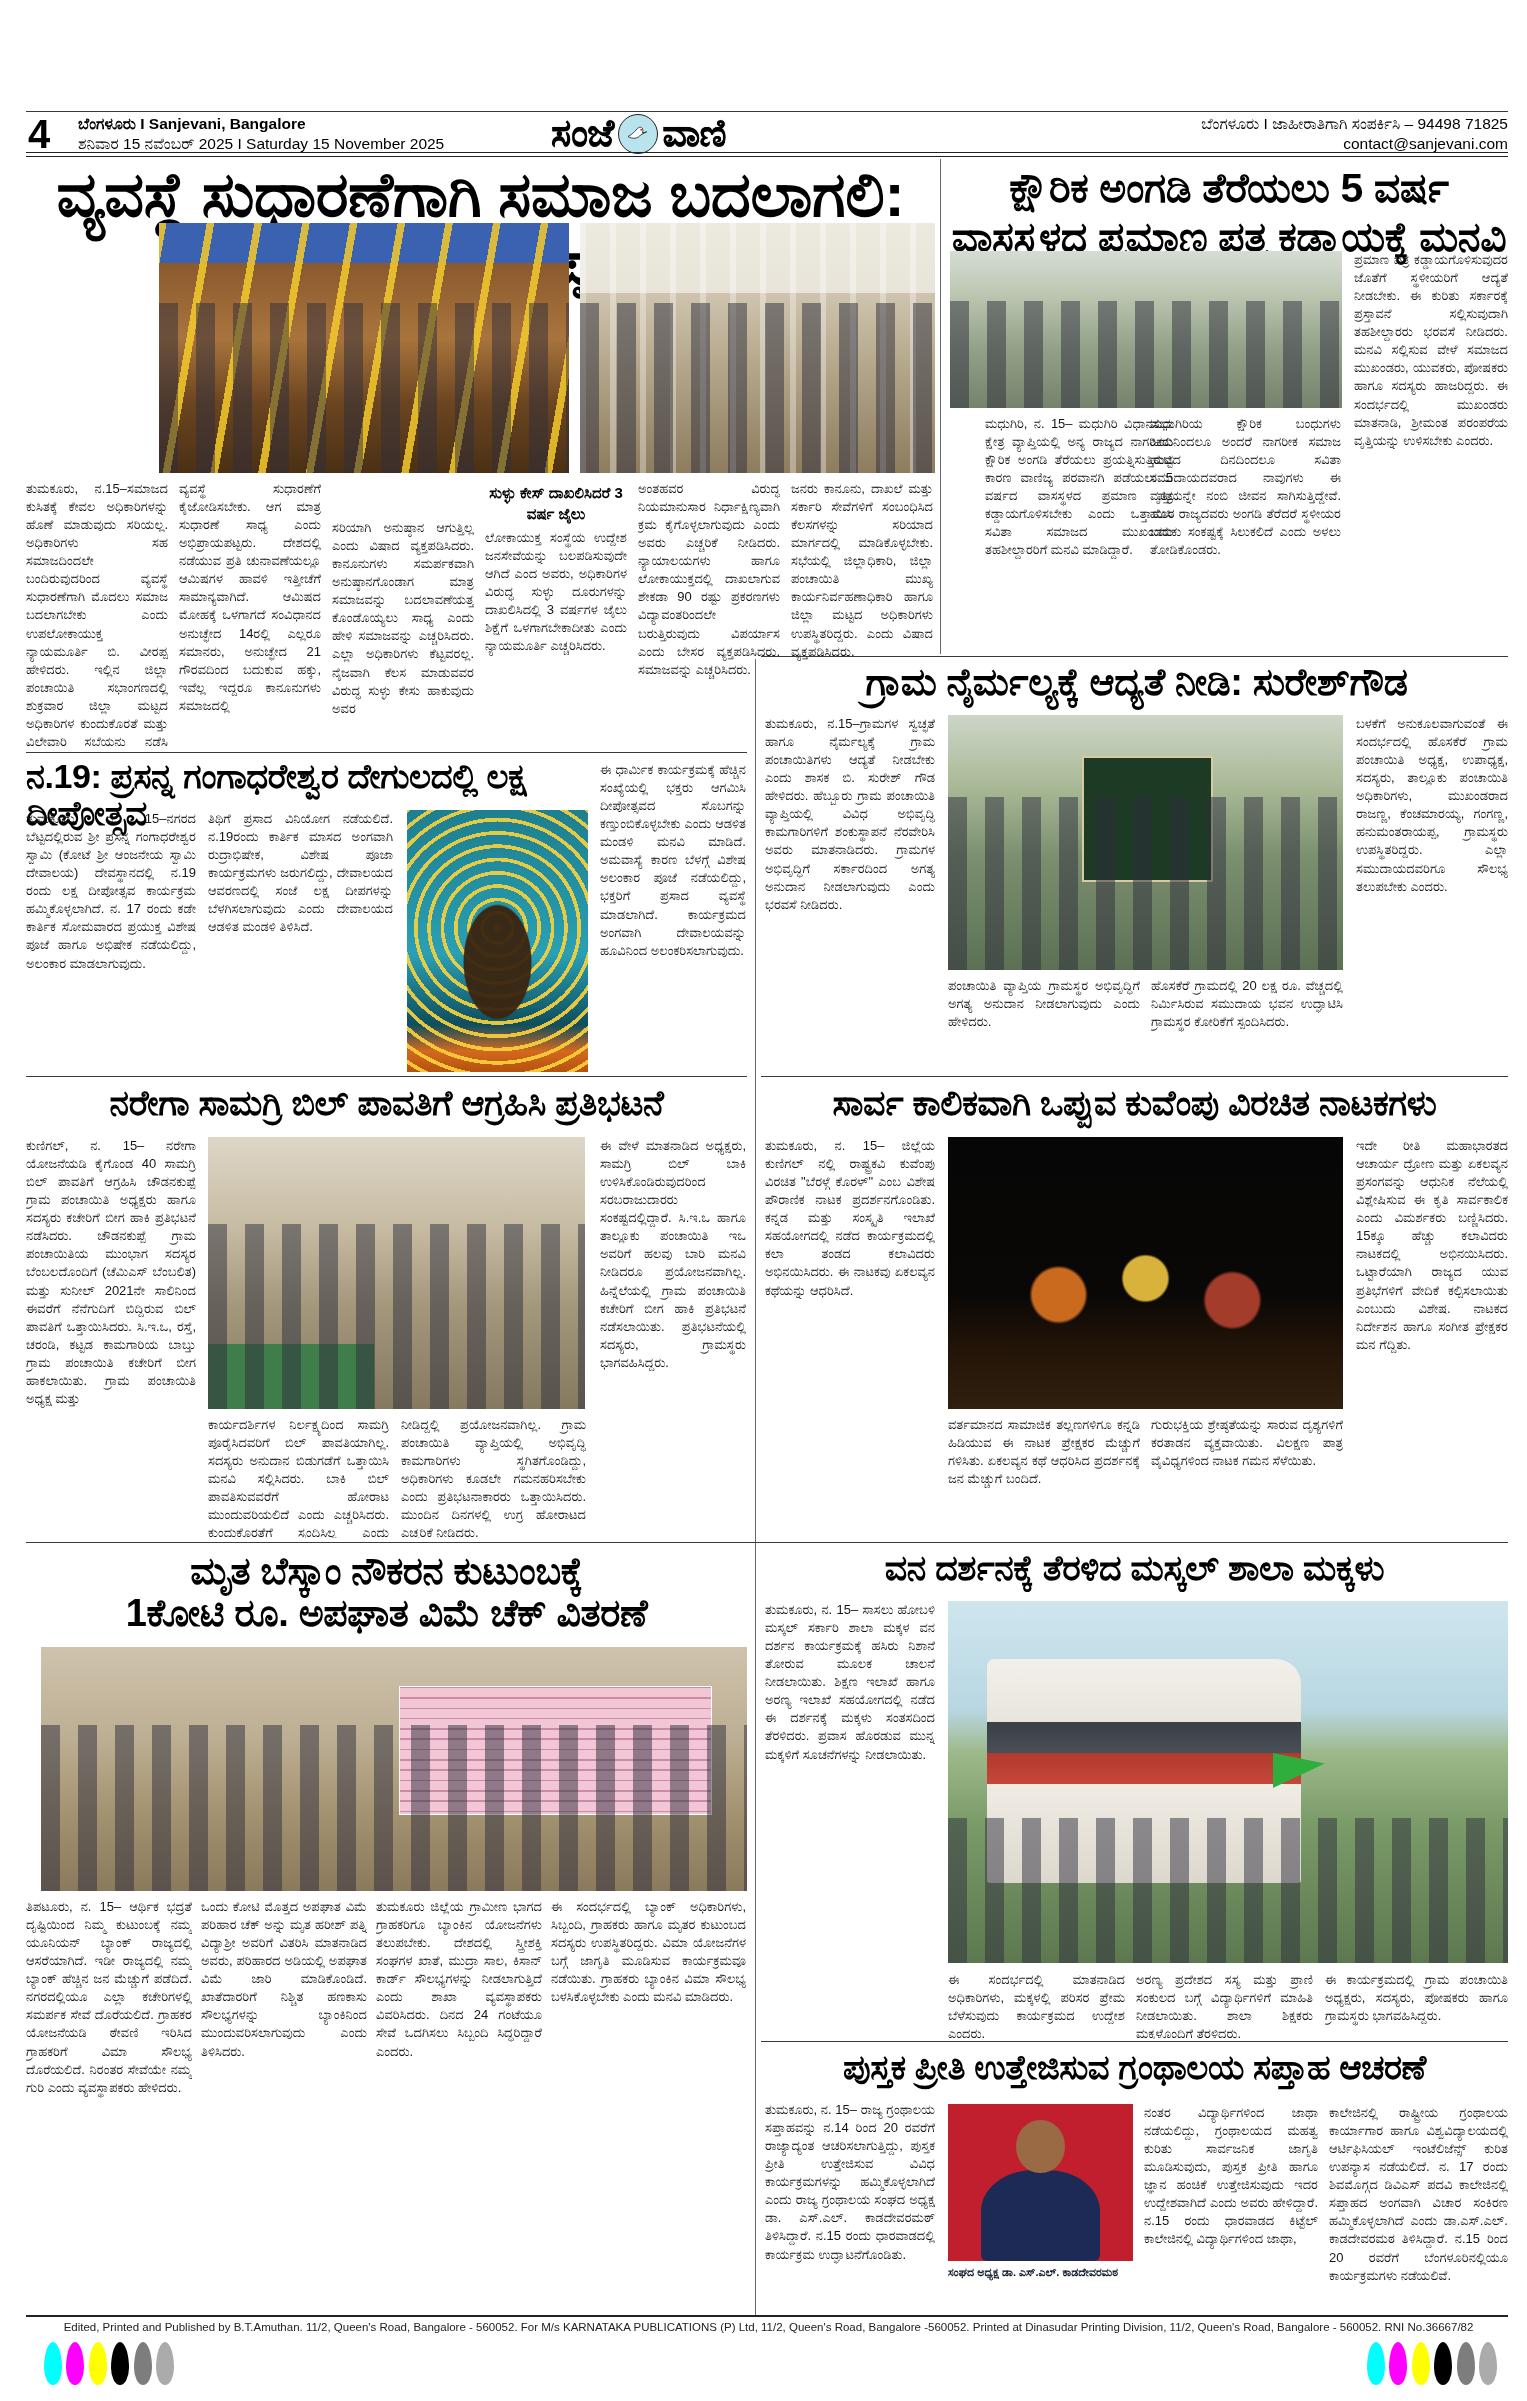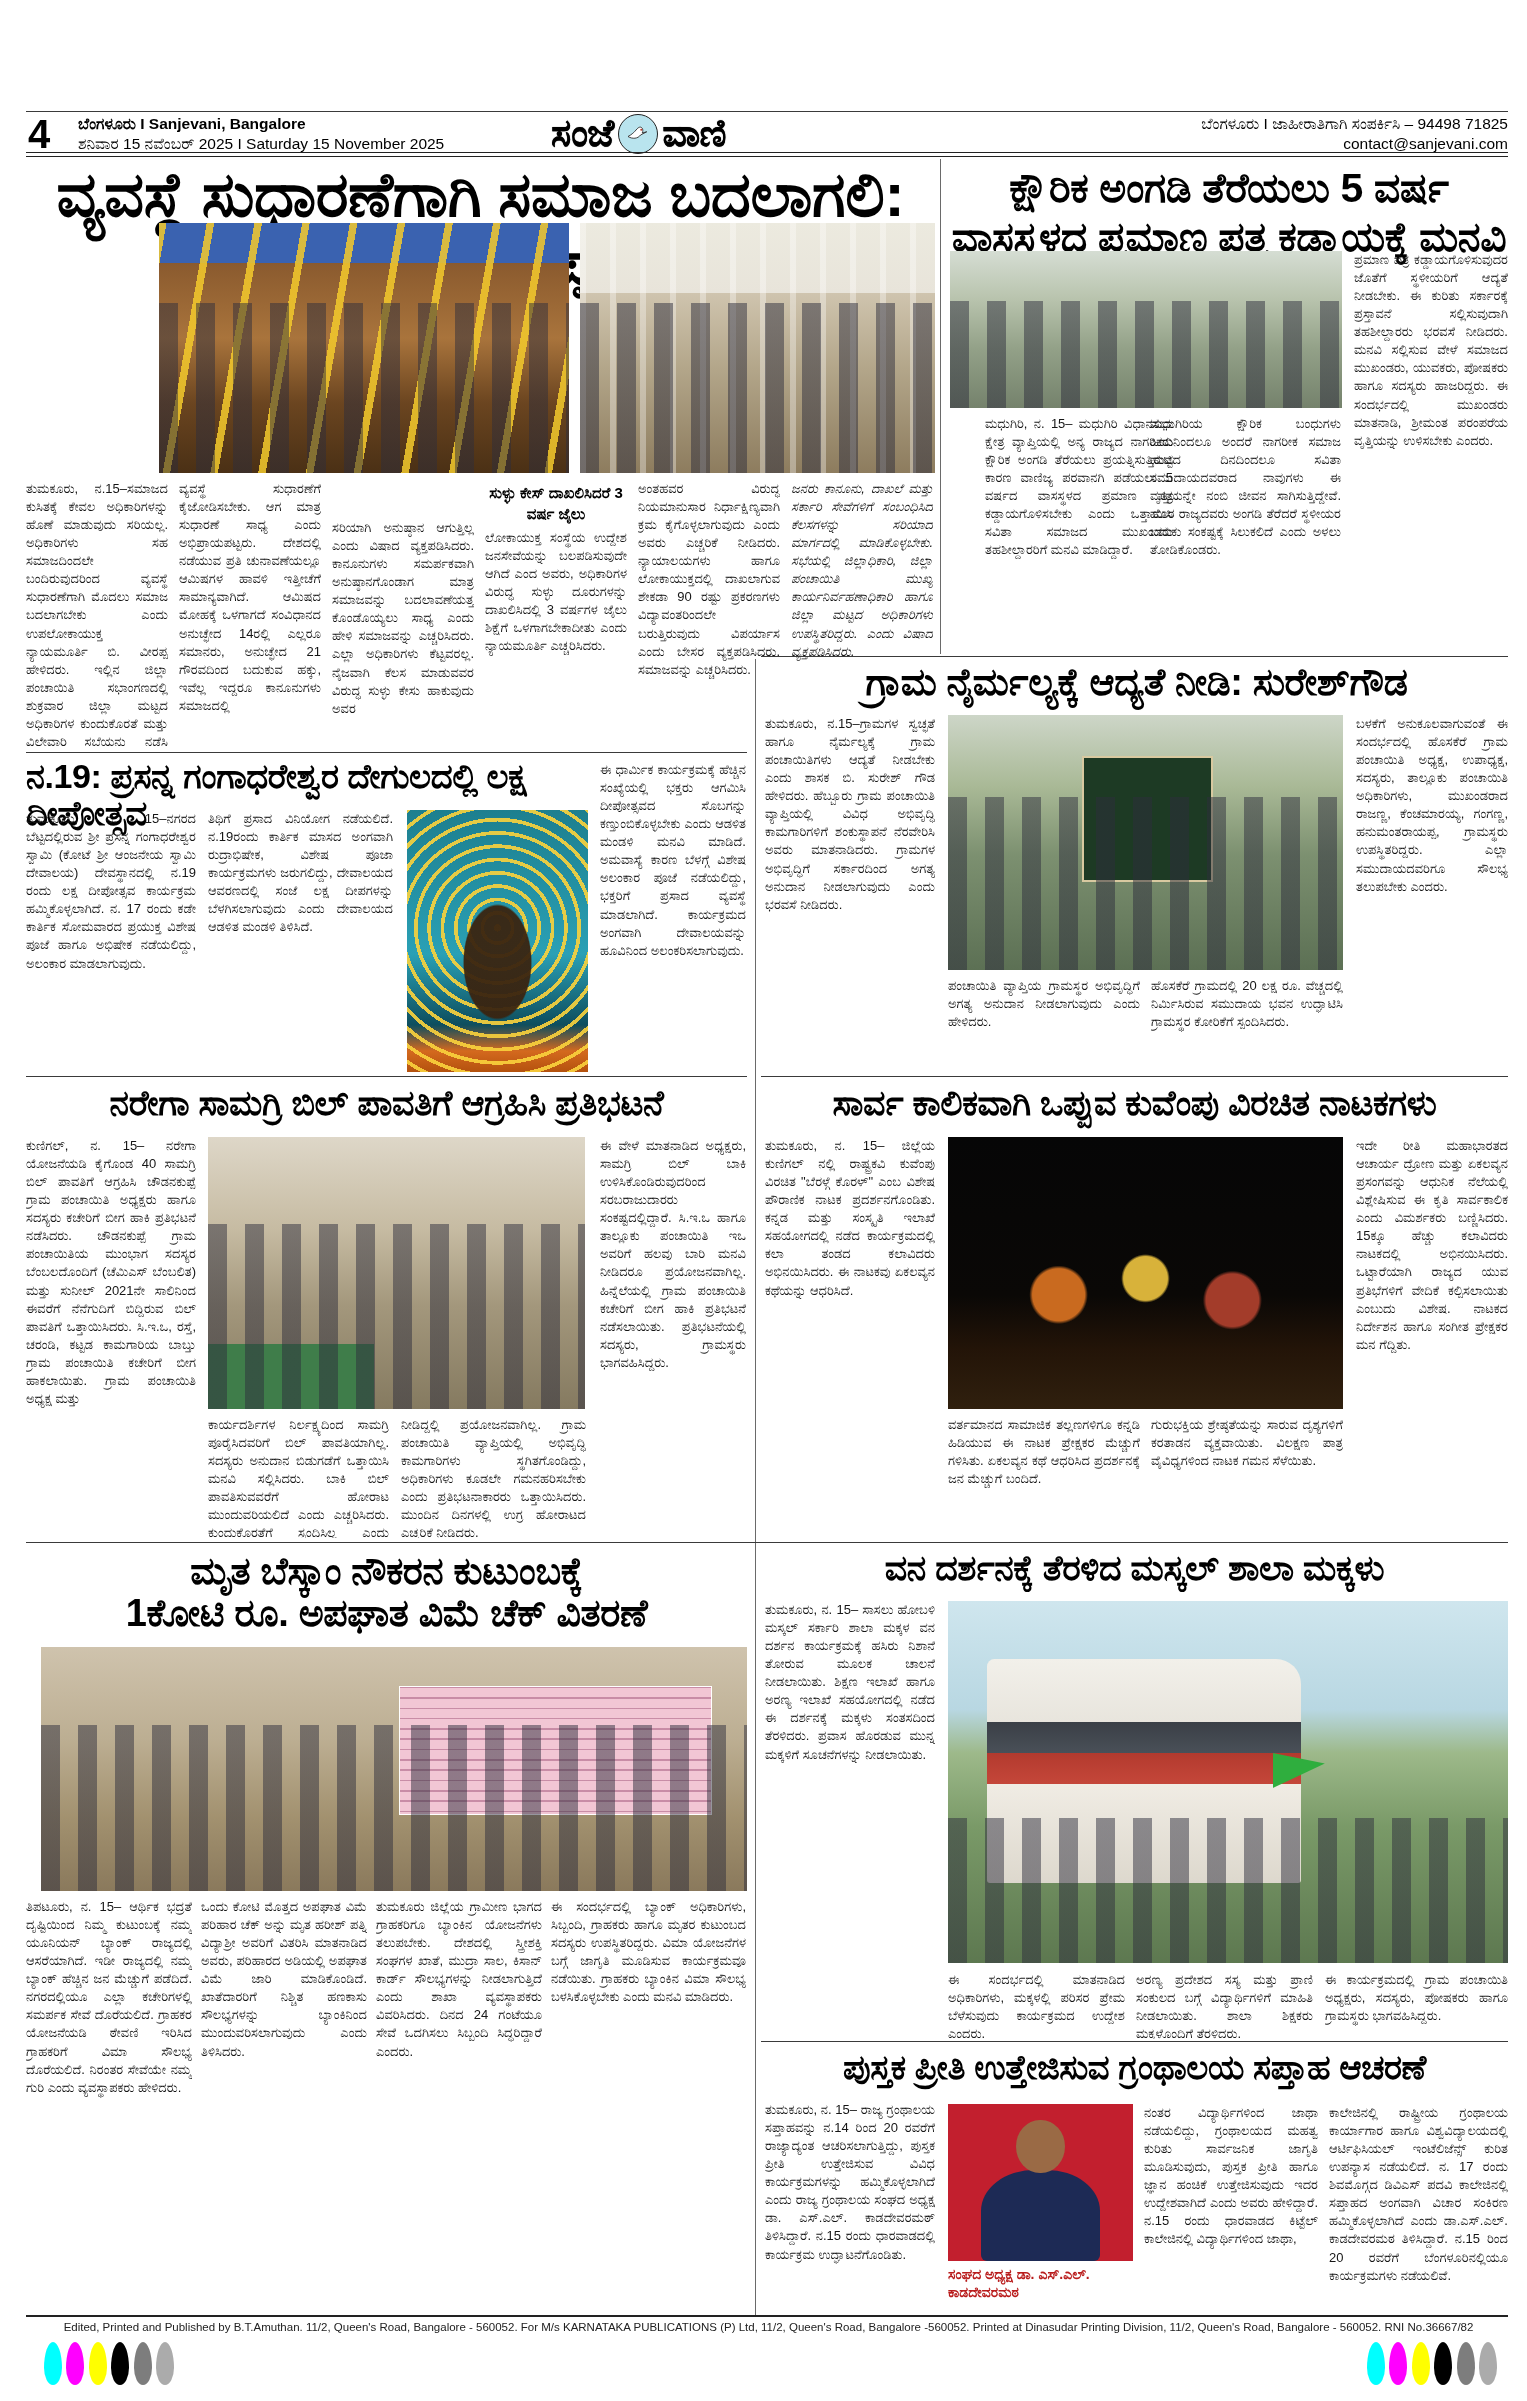--- a/index.html
+++ b/index.html
@@ -3,21 +3,21 @@
 <meta charset="utf-8">
 <style>
   html,body{margin:0;padding:0;background:#ffffff;}
   body{width:1528px;height:2401px;position:relative;font-family:"Liberation Sans",sans-serif;color:#111;}
   .hrule{position:absolute;height:0.7px;background:#3a3a3a;}
   .hrule2{position:absolute;height:3px;border-top:1.1px solid #222;border-bottom:1.1px solid #222;}
   .vrule{position:absolute;width:0.7px;background:#6a6a6a;}
   .hl{position:absolute;font-weight:800;color:#000;text-align:center;line-height:1.1;letter-spacing:-0.4px;}
   .col{position:absolute;font-size:13px;line-height:1.39;text-align:justify;color:#151515;overflow:hidden;}
   .subhl{font-weight:800;text-align:center;font-size:15px;margin:3px 0 4.4px 0;color:#000;}
-  .caption{position:absolute;font-size:14px;font-weight:700;line-height:1.3;color:#b91c1c;overflow:hidden;}
+  .caption{position:absolute;font-size:11px;font-weight:700;line-height:1.3;color:#0f172a;overflow:hidden;}
   .ph{position:absolute;overflow:hidden;background:#cfcfcf;}
   .figs{position:absolute;left:0;right:0;bottom:0;height:68%;
         background:repeating-linear-gradient(90deg, rgba(45,45,60,.50) 0 19px, rgba(0,0,0,0) 19px 37px);}
   
   .ph-dais{background-image:
      repeating-linear-gradient(100deg, rgba(244,202,44,.85) 0 7.4px, rgba(244,202,44,0) 7.4px 47px),
      linear-gradient(180deg,#3a62b0 0%,#3a62b0 16%,#8a5a2e 16%,#a9743c 46%,#6b4520 72%,#4a3015 100%);}
   .ph-hall{background-image:
      repeating-linear-gradient(90deg, rgba(255,255,255,.35) 0 6px, rgba(0,0,0,0) 6px 30px),
      linear-gradient(180deg,#eceadf 0%,#e8e4da 28%,#cfc4ae 28%,#b3a68a 58%,#8d7c5e 100%);}
@@ -97,21 +97,21 @@
   </div>
 
 <div class="col" style="left:26px;top:480px;width:142px;height:266px;">ತುಮಕೂರು, ನ.15–ಸಮಾಜದ ಕುಸಿತಕ್ಕೆ ಕೇವಲ ಅಧಿಕಾರಿಗಳನ್ನು ಹೊಣೆ ಮಾಡುವುದು ಸರಿಯಲ್ಲ. ಅಧಿಕಾರಿಗಳು ಸಹ ಸಮಾಜದಿಂದಲೇ ಬಂದಿರುವುದರಿಂದ ವ್ಯವಸ್ಥೆ ಸುಧಾರಣೆಗಾಗಿ ಮೊದಲು ಸಮಾಜ ಬದಲಾಗಬೇಕು ಎಂದು ಉಪಲೋಕಾಯುಕ್ತ ನ್ಯಾಯಮೂರ್ತಿ ಬಿ. ವೀರಪ್ಪ ಹೇಳಿದರು. ಇಲ್ಲಿನ ಜಿಲ್ಲಾ ಪಂಚಾಯಿತಿ ಸಭಾಂಗಣದಲ್ಲಿ ಶುಕ್ರವಾರ ಜಿಲ್ಲಾ ಮಟ್ಟದ ಅಧಿಕಾರಿಗಳ ಕುಂದುಕೊರತೆ ಮತ್ತು ವಿಲೇವಾರಿ ಸಭೆಯನ್ನು ನಡೆಸಿ ಅವರು ಮಾತನಾಡಿದರು. ಮನುಷ್ಯ ಸ್ವಾರ್ಥ ಬಿಡಬೇಕು. ತಮ್ಮ ಹಕ್ಕುಗಳನ್ನು ಚಲಾಯಿಸುವ ಮೂಲಕ</div>
 <div class="col" style="left:179px;top:480px;width:142px;height:266px;">ವ್ಯವಸ್ಥೆ ಸುಧಾರಣೆಗೆ ಕೈಜೋಡಿಸಬೇಕು. ಆಗ ಮಾತ್ರ ಸುಧಾರಣೆ ಸಾಧ್ಯ ಎಂದು ಅಭಿಪ್ರಾಯಪಟ್ಟರು. ದೇಶದಲ್ಲಿ ನಡೆಯುವ ಪ್ರತಿ ಚುನಾವಣೆಯಲ್ಲೂ ಆಮಿಷಗಳ ಹಾವಳಿ ಇತ್ತೀಚೆಗೆ ಸಾಮಾನ್ಯವಾಗಿದೆ. ಆಮಿಷದ ಮೋಹಕ್ಕೆ ಒಳಗಾಗದೆ ಸಂವಿಧಾನದ ಅನುಚ್ಛೇದ 14ರಲ್ಲಿ ಎಲ್ಲರೂ ಸಮಾನರು, ಅನುಚ್ಛೇದ 21 ಗೌರವದಿಂದ ಬದುಕುವ ಹಕ್ಕು, ಇವೆಲ್ಲ ಇದ್ದರೂ ಕಾನೂನುಗಳು ಸಮಾಜದಲ್ಲಿ</div>
 <div class="col" style="left:332px;top:480px;width:142px;height:266px;margin-top:39px;">ಸರಿಯಾಗಿ ಅನುಷ್ಠಾನ ಆಗುತ್ತಿಲ್ಲ ಎಂದು ವಿಷಾದ ವ್ಯಕ್ತಪಡಿಸಿದರು. ಕಾನೂನುಗಳು ಸಮರ್ಪಕವಾಗಿ ಅನುಷ್ಠಾನಗೊಂಡಾಗ ಮಾತ್ರ ಸಮಾಜವನ್ನು ಬದಲಾವಣೆಯತ್ತ ಕೊಂಡೊಯ್ಯಲು ಸಾಧ್ಯ ಎಂದು ಹೇಳಿ ಸಮಾಜವನ್ನು ಎಚ್ಚರಿಸಿದರು. ಎಲ್ಲಾ ಅಧಿಕಾರಿಗಳು ಕೆಟ್ಟವರಲ್ಲ. ನೈಜವಾಗಿ ಕೆಲಸ ಮಾಡುವವರ ವಿರುದ್ಧ ಸುಳ್ಳು ಕೇಸು ಹಾಕುವುದು ಅವರ</div>
 <div class="col" style="left:485px;top:480px;width:142px;height:266px;">
   <div class="subhl">ಸುಳ್ಳು ಕೇಸ್ ದಾಖಲಿಸಿದರೆ 3 ವರ್ಷ ಜೈಲು</div>
   <span>ಲೋಕಾಯುಕ್ತ ಸಂಸ್ಥೆಯ ಉದ್ದೇಶ ಜನಸೇವೆಯನ್ನು ಬಲಪಡಿಸುವುದೇ ಆಗಿದೆ ಎಂದ ಅವರು, ಅಧಿಕಾರಿಗಳ ವಿರುದ್ಧ ಸುಳ್ಳು ದೂರುಗಳನ್ನು ದಾಖಲಿಸಿದಲ್ಲಿ 3 ವರ್ಷಗಳ ಜೈಲು ಶಿಕ್ಷೆಗೆ ಒಳಗಾಗಬೇಕಾದೀತು ಎಂದು ನ್ಯಾಯಮೂರ್ತಿ ಎಚ್ಚರಿಸಿದರು.</span>
 </div>
 <div class="col" style="left:638px;top:480px;width:142px;height:266px;">ಅಂತಹವರ ವಿರುದ್ಧ ನಿಯಮಾನುಸಾರ ನಿರ್ಧಾಕ್ಷಿಣ್ಯವಾಗಿ ಕ್ರಮ ಕೈಗೊಳ್ಳಲಾಗುವುದು ಎಂದು ಅವರು ಎಚ್ಚರಿಕೆ ನೀಡಿದರು. ನ್ಯಾಯಾಲಯಗಳು ಹಾಗೂ ಲೋಕಾಯುಕ್ತದಲ್ಲಿ ದಾಖಲಾಗುವ ಶೇಕಡಾ 90 ರಷ್ಟು ಪ್ರಕರಣಗಳು ವಿದ್ಯಾವಂತರಿಂದಲೇ ಬರುತ್ತಿರುವುದು ವಿಪರ್ಯಾಸ ಎಂದು ಬೇಸರ ವ್ಯಕ್ತಪಡಿಸಿದರು. ಸಮಾಜವನ್ನು ಎಚ್ಚರಿಸಿದರು.</div>
-<div class="col" style="left:791px;top:480px;width:142px;height:266px;font-style:italic;">ಜನರು ಕಾನೂನು, ದಾಖಲೆ ಮತ್ತು ಸರ್ಕಾರಿ ಸೇವೆಗಳಿಗೆ ಸಂಬಂಧಿಸಿದ ಕೆಲಸಗಳನ್ನು ಸರಿಯಾದ ಮಾರ್ಗದಲ್ಲಿ ಮಾಡಿಕೊಳ್ಳಬೇಕು. ಸಭೆಯಲ್ಲಿ ಜಿಲ್ಲಾಧಿಕಾರಿ, ಜಿಲ್ಲಾ ಪಂಚಾಯಿತಿ ಮುಖ್ಯ ಕಾರ್ಯನಿರ್ವಹಣಾಧಿಕಾರಿ ಹಾಗೂ ಜಿಲ್ಲಾ ಮಟ್ಟದ ಅಧಿಕಾರಿಗಳು ಉಪಸ್ಥಿತರಿದ್ದರು. ಎಂದು ವಿಷಾದ ವ್ಯಕ್ತಪಡಿಸಿದರು.</div>
+<div class="col" style="left:791px;top:480px;width:142px;height:266px;">ಜನರು ಕಾನೂನು, ದಾಖಲೆ ಮತ್ತು ಸರ್ಕಾರಿ ಸೇವೆಗಳಿಗೆ ಸಂಬಂಧಿಸಿದ ಕೆಲಸಗಳನ್ನು ಸರಿಯಾದ ಮಾರ್ಗದಲ್ಲಿ ಮಾಡಿಕೊಳ್ಳಬೇಕು. ಸಭೆಯಲ್ಲಿ ಜಿಲ್ಲಾಧಿಕಾರಿ, ಜಿಲ್ಲಾ ಪಂಚಾಯಿತಿ ಮುಖ್ಯ ಕಾರ್ಯನಿರ್ವಹಣಾಧಿಕಾರಿ ಹಾಗೂ ಜಿಲ್ಲಾ ಮಟ್ಟದ ಅಧಿಕಾರಿಗಳು ಉಪಸ್ಥಿತರಿದ್ದರು. ಎಂದು ವಿಷಾದ ವ್ಯಕ್ತಪಡಿಸಿದರು.</div>
 
 <div class="vrule" style="left:940px;top:159px;height:495px;"></div>
 
 <div class="hl" style="left:950px;top:164px;width:558px;font-size:41px;line-height:1.2;">ಕ್ಷೌರಿಕ ಅಂಗಡಿ ತೆರೆಯಲು 5 ವರ್ಷ ವಾಸಸ್ಥಳದ ಪ್ರಮಾಣ ಪತ್ರ ಕಡ್ಡಾಯಕ್ಕೆ ಮನವಿ</div>
 
 <div class="ph ph-barber" style="left:950px;top:251px;width:392px;height:157px;">
     <i class="figs"></i>
   </div>
 
 <div class="col" style="left:1354px;top:251px;width:154px;height:399px;">ಪ್ರಮಾಣ ಪತ್ರ ಕಡ್ಡಾಯಗೊಳಿಸುವುದರ ಜೊತೆಗೆ ಸ್ಥಳೀಯರಿಗೆ ಆದ್ಯತೆ ನೀಡಬೇಕು. ಈ ಕುರಿತು ಸರ್ಕಾರಕ್ಕೆ ಪ್ರಸ್ತಾವನೆ ಸಲ್ಲಿಸುವುದಾಗಿ ತಹಶೀಲ್ದಾರರು ಭರವಸೆ ನೀಡಿದರು. ಮನವಿ ಸಲ್ಲಿಸುವ ವೇಳೆ ಸಮಾಜದ ಮುಖಂಡರು, ಯುವಕರು, ಪೋಷಕರು ಹಾಗೂ ಸದಸ್ಯರು ಹಾಜರಿದ್ದರು. ಈ ಸಂದರ್ಭದಲ್ಲಿ ಮುಖಂಡರು ಮಾತನಾಡಿ, ಶ್ರೀಮಂತ ಪರಂಪರೆಯ ವೃತ್ತಿಯನ್ನು ಉಳಿಸಬೇಕು ಎಂದರು.</div>

